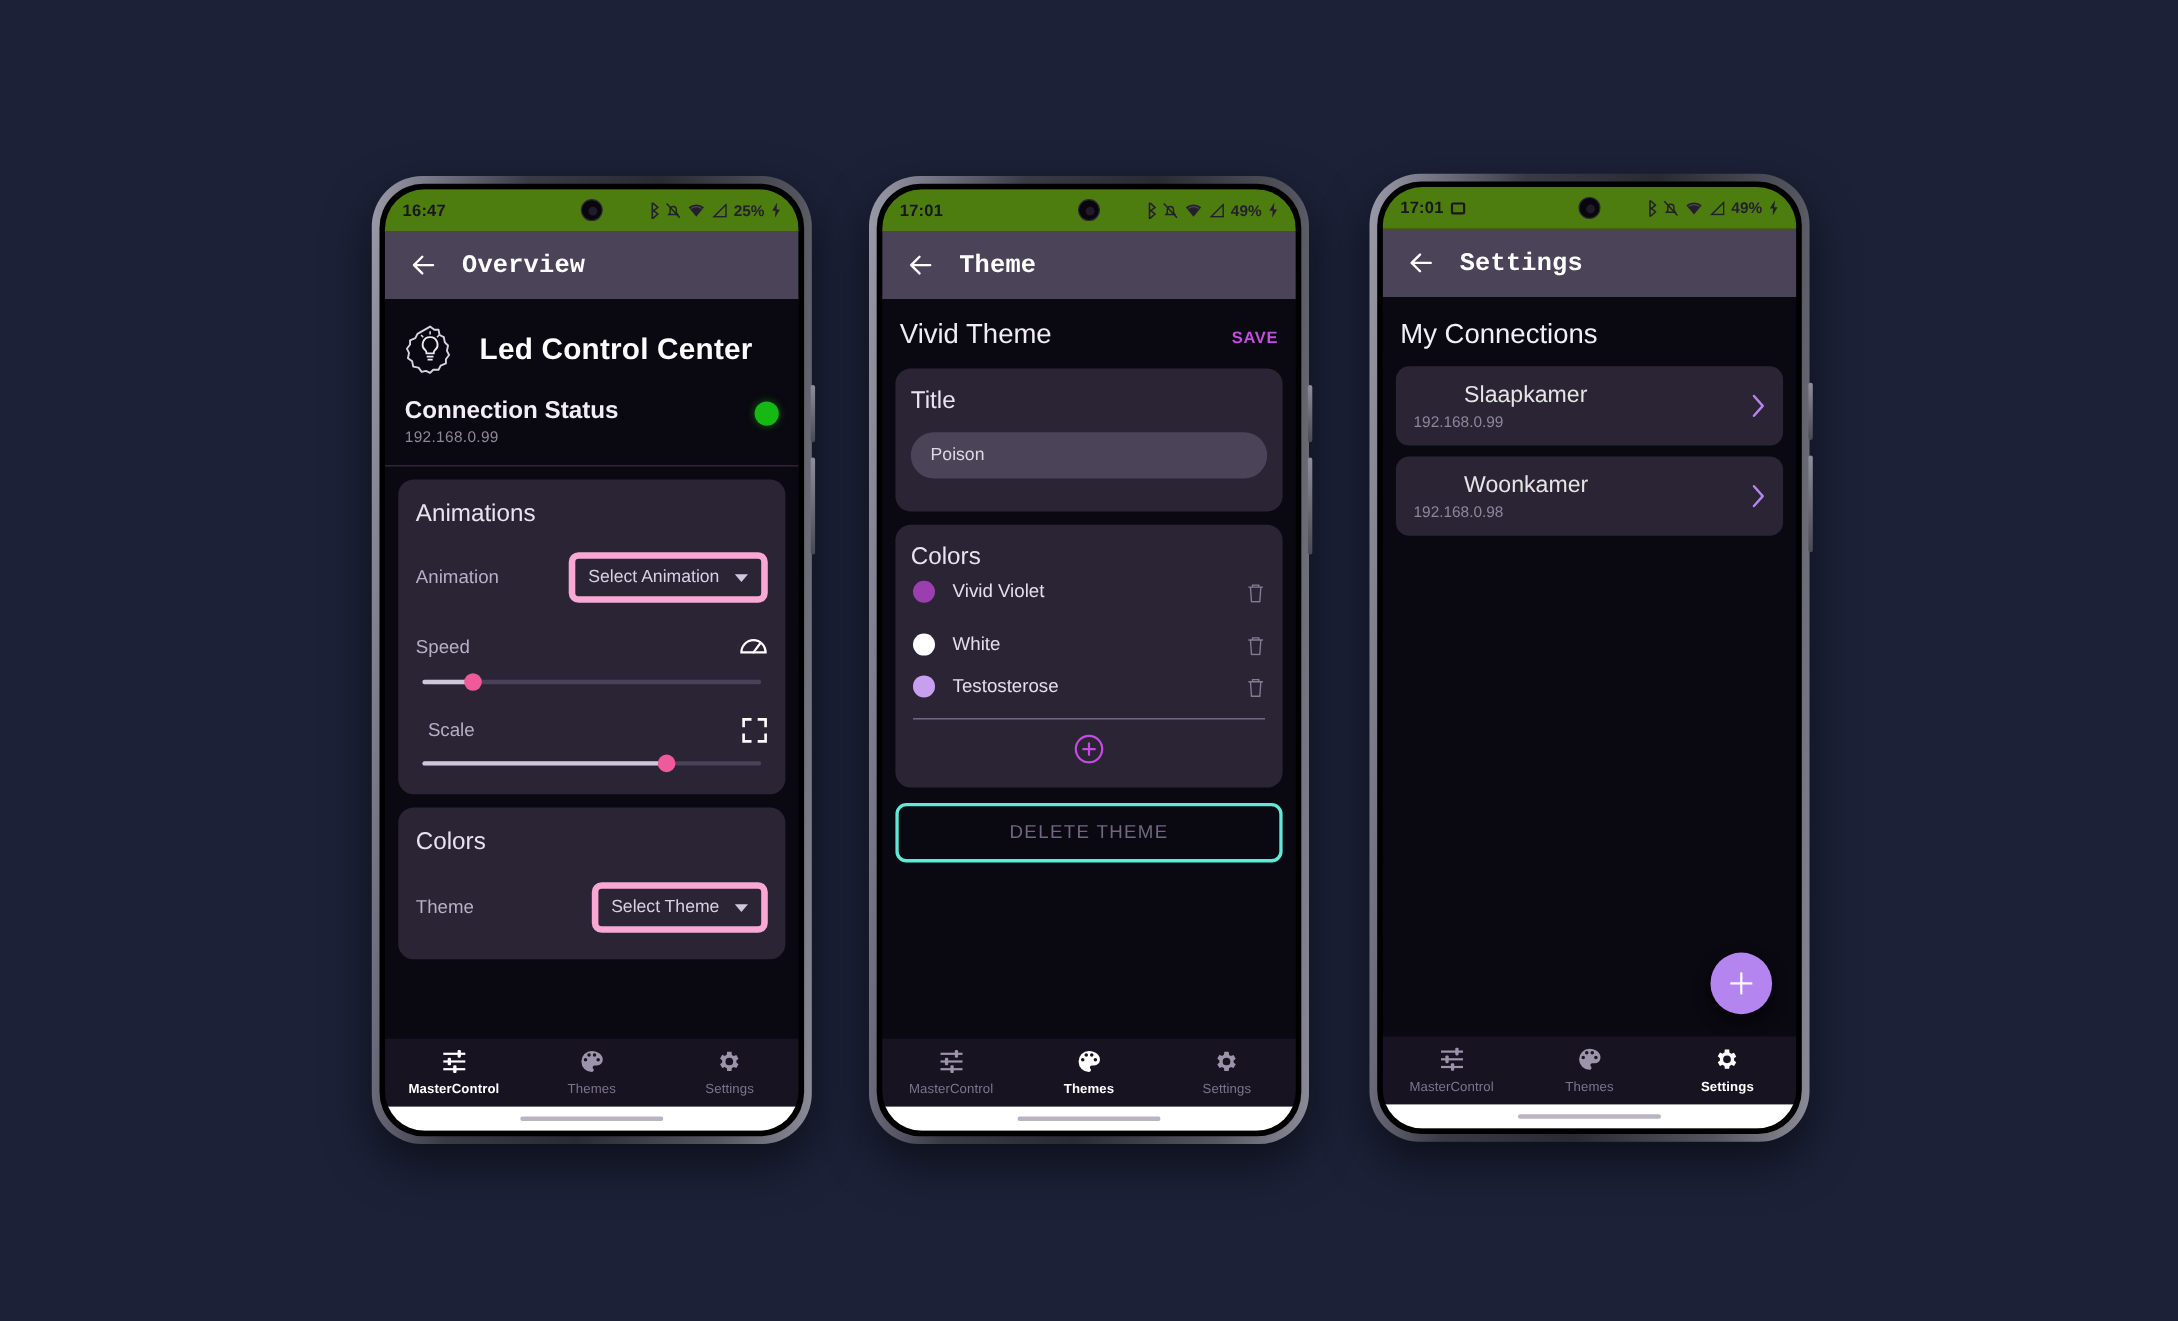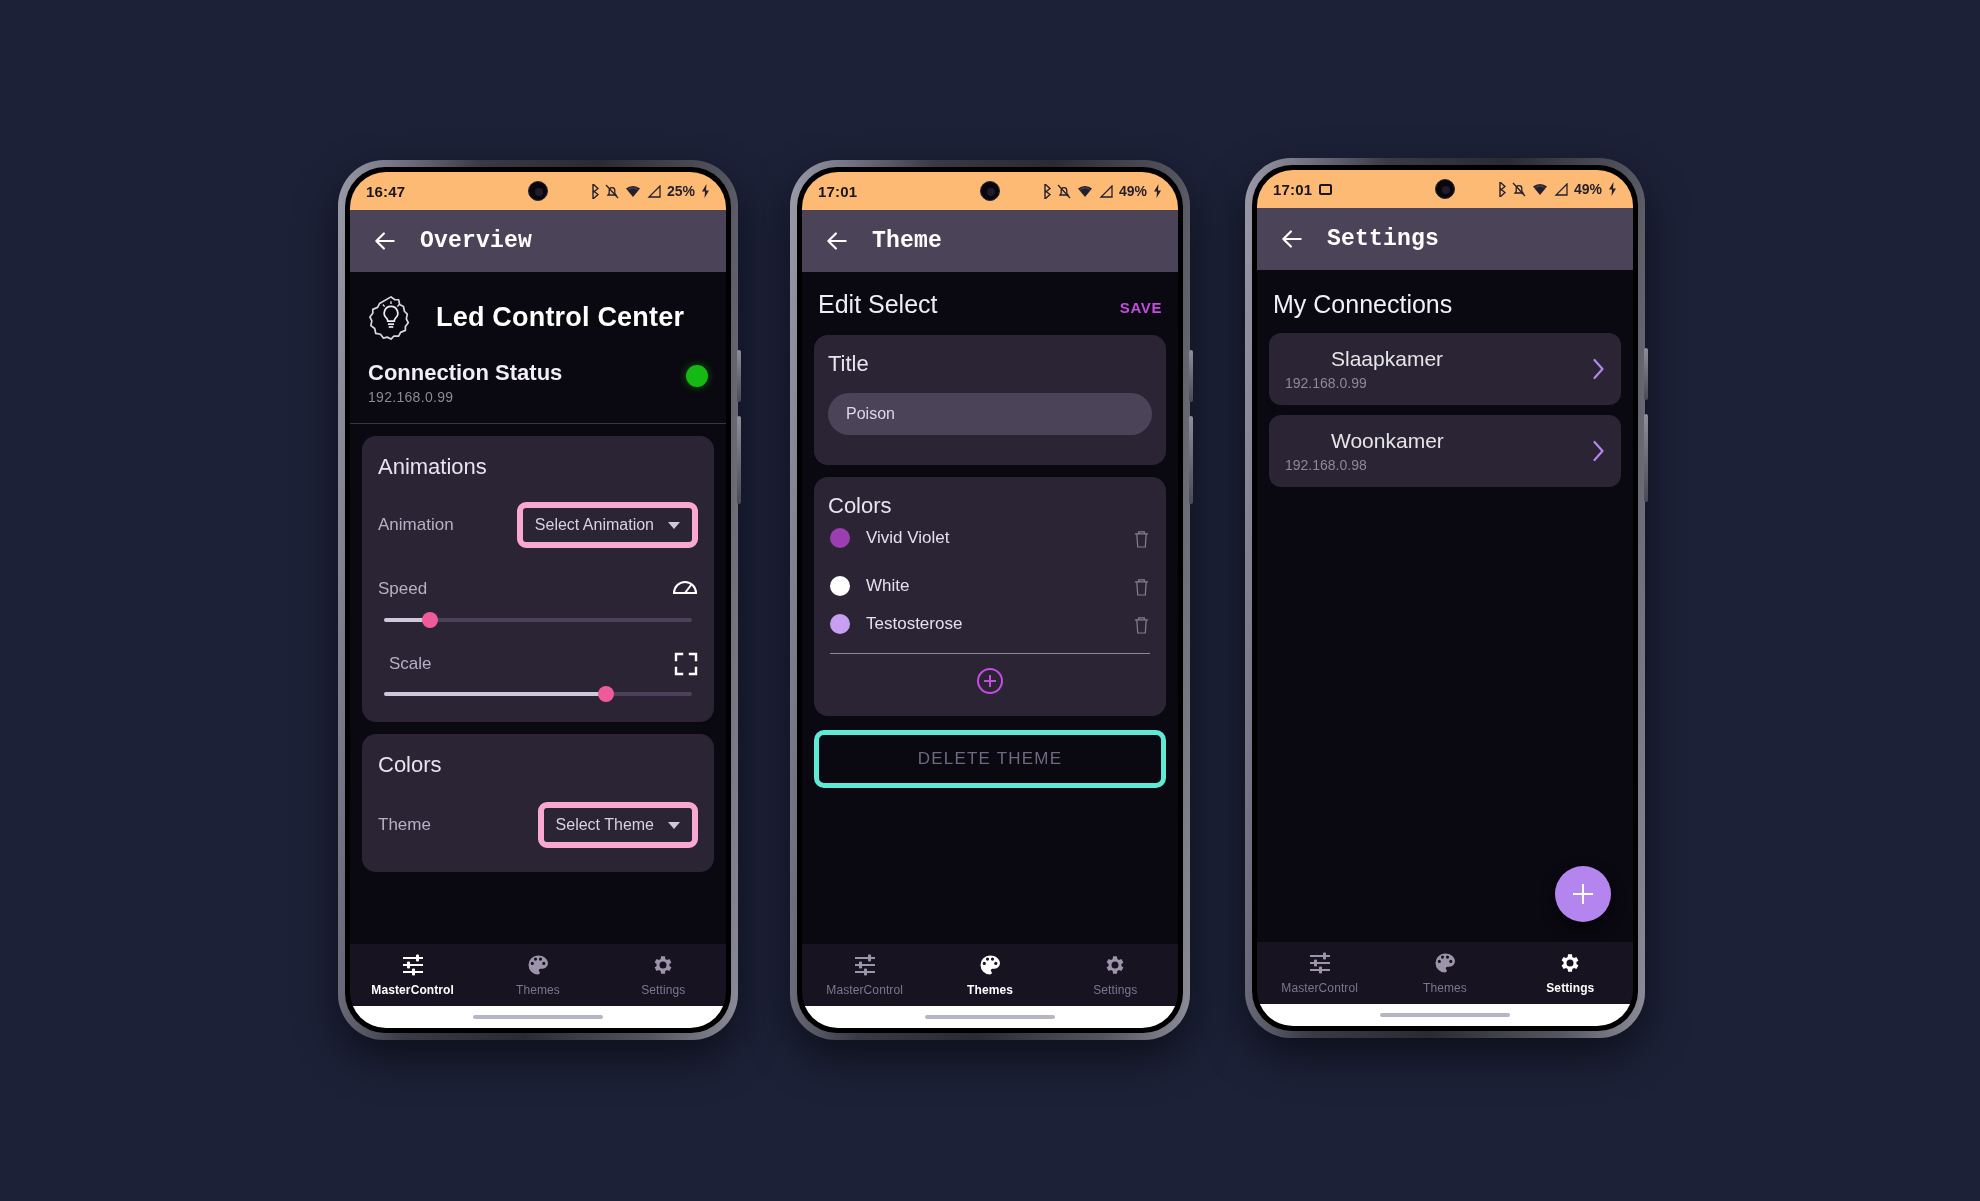--- a/index.html
+++ b/index.html
@@ -38,21 +38,21 @@
     position: absolute;
     width: 4px; border-radius: 3px;
     background: linear-gradient(180deg,#8e8e9c,#4a4a55);
     right: -3px;
   }
 
   
   .statusbar {
     position: relative;
     height: 38px;
-    background: #fdba74;
+    background: #4d7c0f;
     display: flex; align-items: center;
     padding: 0 16px;
     flex: none;
   }
   .sb-time {
     font-size: 15px; font-weight: 700; color: #1a1620;
     letter-spacing: .2px;
   }
   .sb-mini {
     margin-left: 7px; width: 13px; height: 11px;
@@ -155,21 +155,21 @@
     width: 26px; height: 26px; border-radius: 50%;
     border: 2px solid #c44ce0; margin: 14px auto 4px auto;
     position: relative;
   }
   .plus-circle::before, .plus-circle::after {
     content: ""; position: absolute; background: #c44ce0;
   }
   .plus-circle::before { left: 5px; top: 10px; width: 12px; height: 2px; }
   .plus-circle::after { left: 10px; top: 5px; width: 2px; height: 12px; }
   .delete-btn {
-    margin: 14px 12px 0 12px; border: 5px solid #5eead4;
+    margin: 14px 12px 0 12px; border: 3px solid #5eead4;
     border-radius: 10px; padding: 14px 0; text-align: center;
     font-size: 17px; color: #6f6880; letter-spacing: 1.2px;
   }
 
   
   .page-h1 { font-size: 25px; color: #f2eff7; padding: 20px 16px 14px 16px; }
   .conn-card {
     background: #2a2435; border-radius: 12px; margin: 0 12px 10px 12px;
     padding: 14px 16px; display: flex; align-items: center;
   }
@@ -382,21 +382,21 @@
 
         <div class="appbar">
           <svg class="back-arrow" viewBox="0 0 24 24">
               <path d="M20 12 H5 M11 5 L4 12 L11 19" fill="none" stroke="#fff" stroke-width="2" stroke-linecap="round" stroke-linejoin="round"></path>
             </svg>
           <div class="appbar-title">Theme</div>
         </div>
 
         <div class="content">
           <div class="pagehead">
-            <h2>Edit Select</h2>
+            <h2>Vivid Theme</h2>
             <div class="save-link">SAVE</div>
           </div>
 
           <div class="card" style="padding:16px 14px 30px 14px;">
             <div class="card-title">Title</div>
             <div class="textfield" style="margin-top:16px;">Poison</div>
           </div>
 
           <div class="card" style="padding:16px 14px 18px 14px;">
             <div class="card-title">Colors</div>

